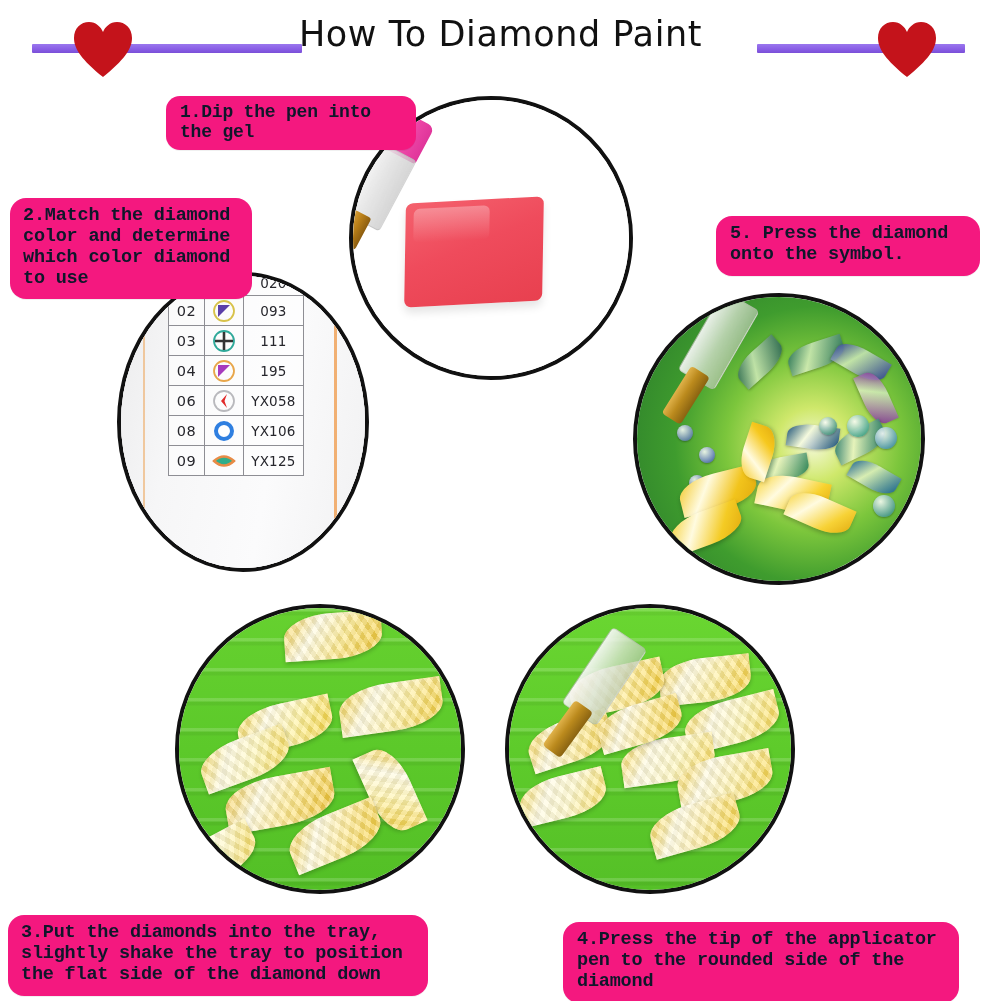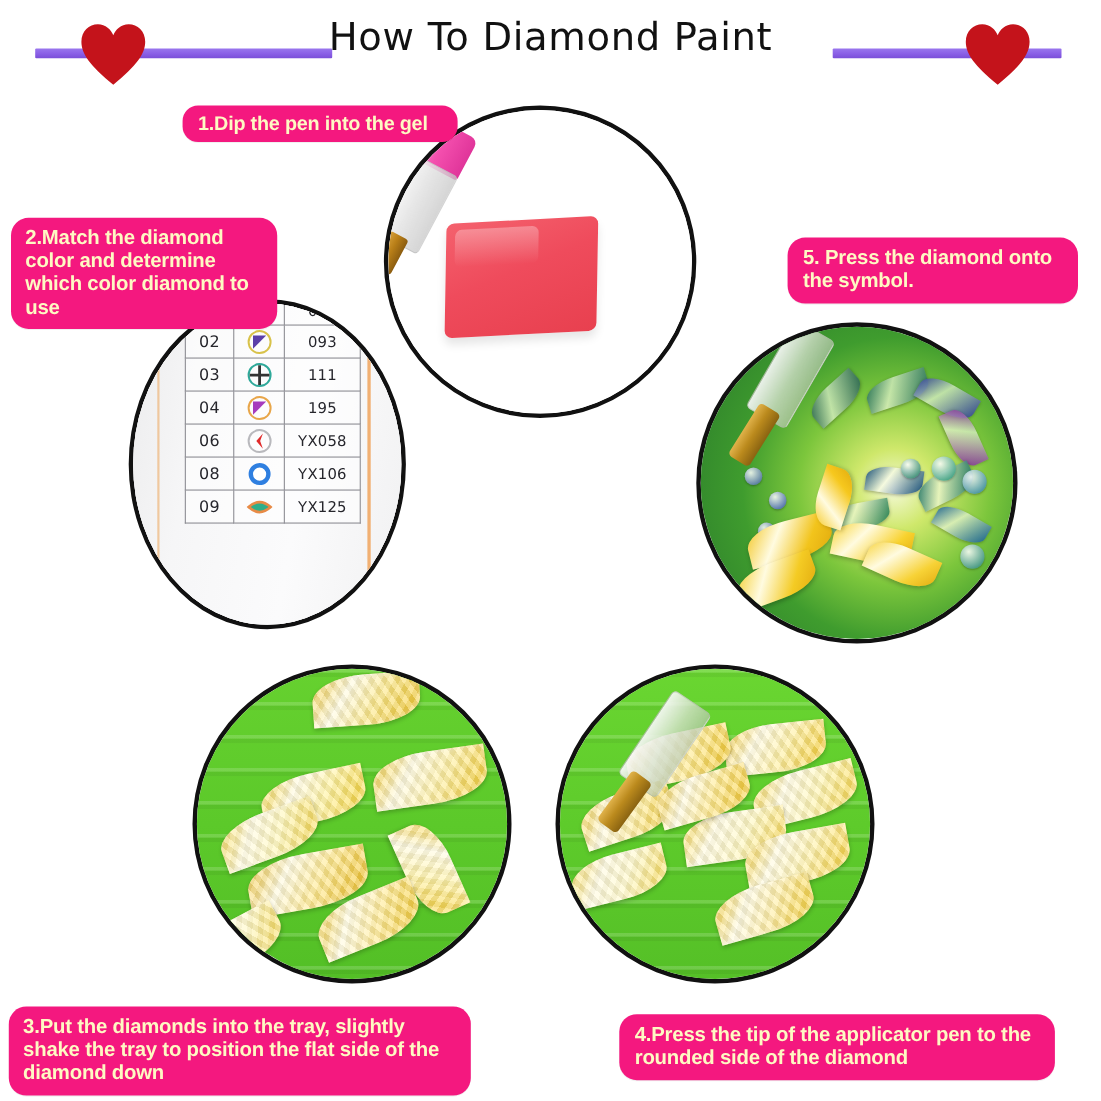--- a/index.html
+++ b/index.html
@@ -24,27 +24,27 @@
     position:absolute;left:0;top:17px;width:1001px;text-align:center;
     font-family:"DejaVu Sans","Liberation Sans",sans-serif;
     font-size:35px;font-weight:400;color:#111;letter-spacing:.6px;
     line-height:1;
   }
 
   
   .tag{
     position:absolute;
     background:#f4187f;
-    color:#fef9c3;
+    color:#0f172a;
     border-radius:16px;
     font-weight:700;
     line-height:1.13;
     letter-spacing:-0.2px;
     box-shadow:0 1px 0 rgba(0,0,0,.06);
-    font-family:Liberation Sans, sans-serif;
+    font-family:Liberation Mono, monospace;
     box-sizing:border-box;
   }
   .tag.t1{left:166px;top:96px;width:250px;padding:6px 14px 7px;font-size:18px;border-radius:14px;}
   .tag.t2{left:10px;top:198px;width:242px;padding:8px 13px 9px;font-size:18.5px;}
   .tag.t5{left:716px;top:216px;width:264px;padding:8px 14px 10px;font-size:18.5px;}
   .tag.t3{left:8px;top:915px;width:420px;padding:8px 13px 10px;font-size:18.5px;}
   .tag.t4{left:563px;top:922px;width:396px;padding:8px 14px 10px;font-size:18.5px;}
 
   
   .circ{
@@ -79,21 +79,21 @@
     border-radius:3px;}
 
   
   #c2{left:117px;top:272px;width:252px;height:300px;border-radius:50%;}
   #c2 .inner{background:#f2f2f4;}
   .paper{position:absolute;left:0;top:-10px;width:100%;height:120%;
     background:linear-gradient(100deg,#ececed 0%,#f6f6f7 25%,#fbfbfc 60%,#f0f0f1 100%);}
   .paper:before,.paper:after{content:"";position:absolute;top:0;bottom:0;width:3px;background:#f0a35c;opacity:.85;}
   .paper:before{left:22px;width:2px;background:#eec08e;}
   .paper:after{right:28px;}
-  .chart-tbl{position:absolute;left:47px;top:-6px;width:160px;border-collapse:collapse;
+  .chart-tbl{position:absolute;left:47px;top:-6px;width:136px;border-collapse:collapse;
      font-family:"DejaVu Sans","Liberation Sans",sans-serif;}
   .chart-tbl td{border:1px solid #8e8e94;height:29px;padding:0;text-align:center;
      font-size:14.5px;color:#26262c;background:rgba(255,255,255,.55);}
   .chart-tbl td.num{width:42px;letter-spacing:.4px;}
   .chart-tbl td.sym{width:44px;}
   .chart-tbl td.code{width:66px;font-size:13.5px;letter-spacing:.2px;}
   .symwrap{display:inline-block;width:24px;height:24px;vertical-align:middle;}
 
   
   #c5{left:633px;top:293px;width:292px;height:292px;}

